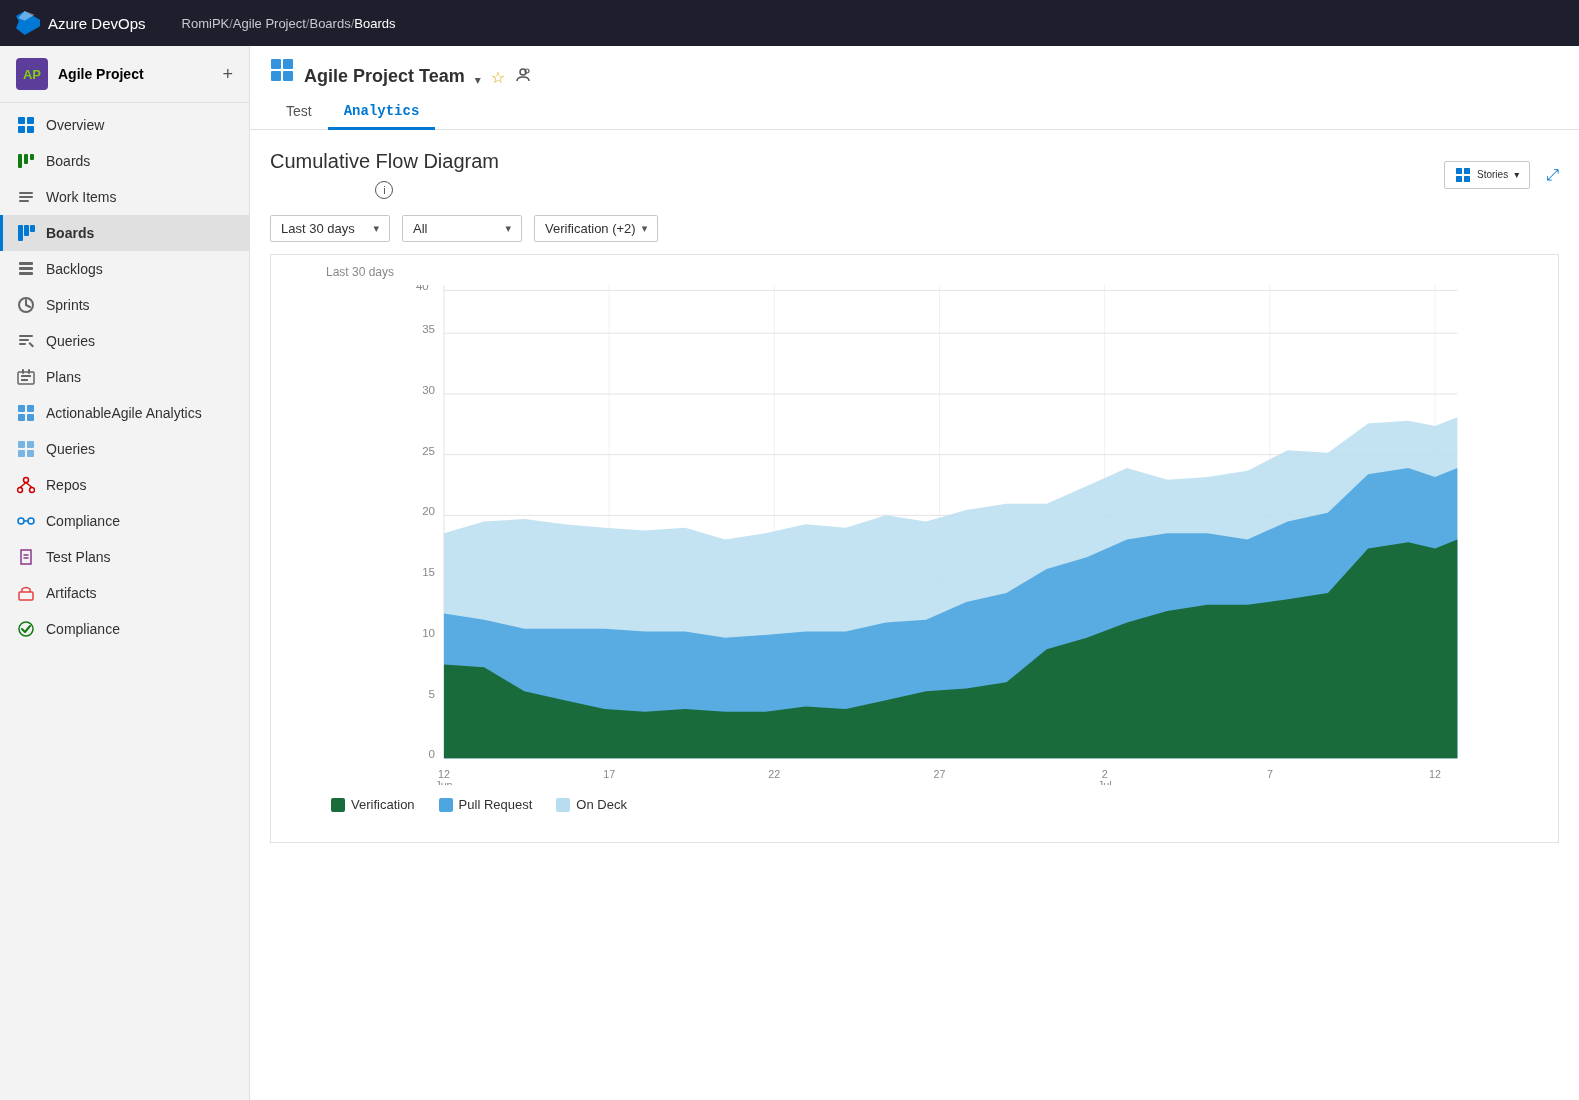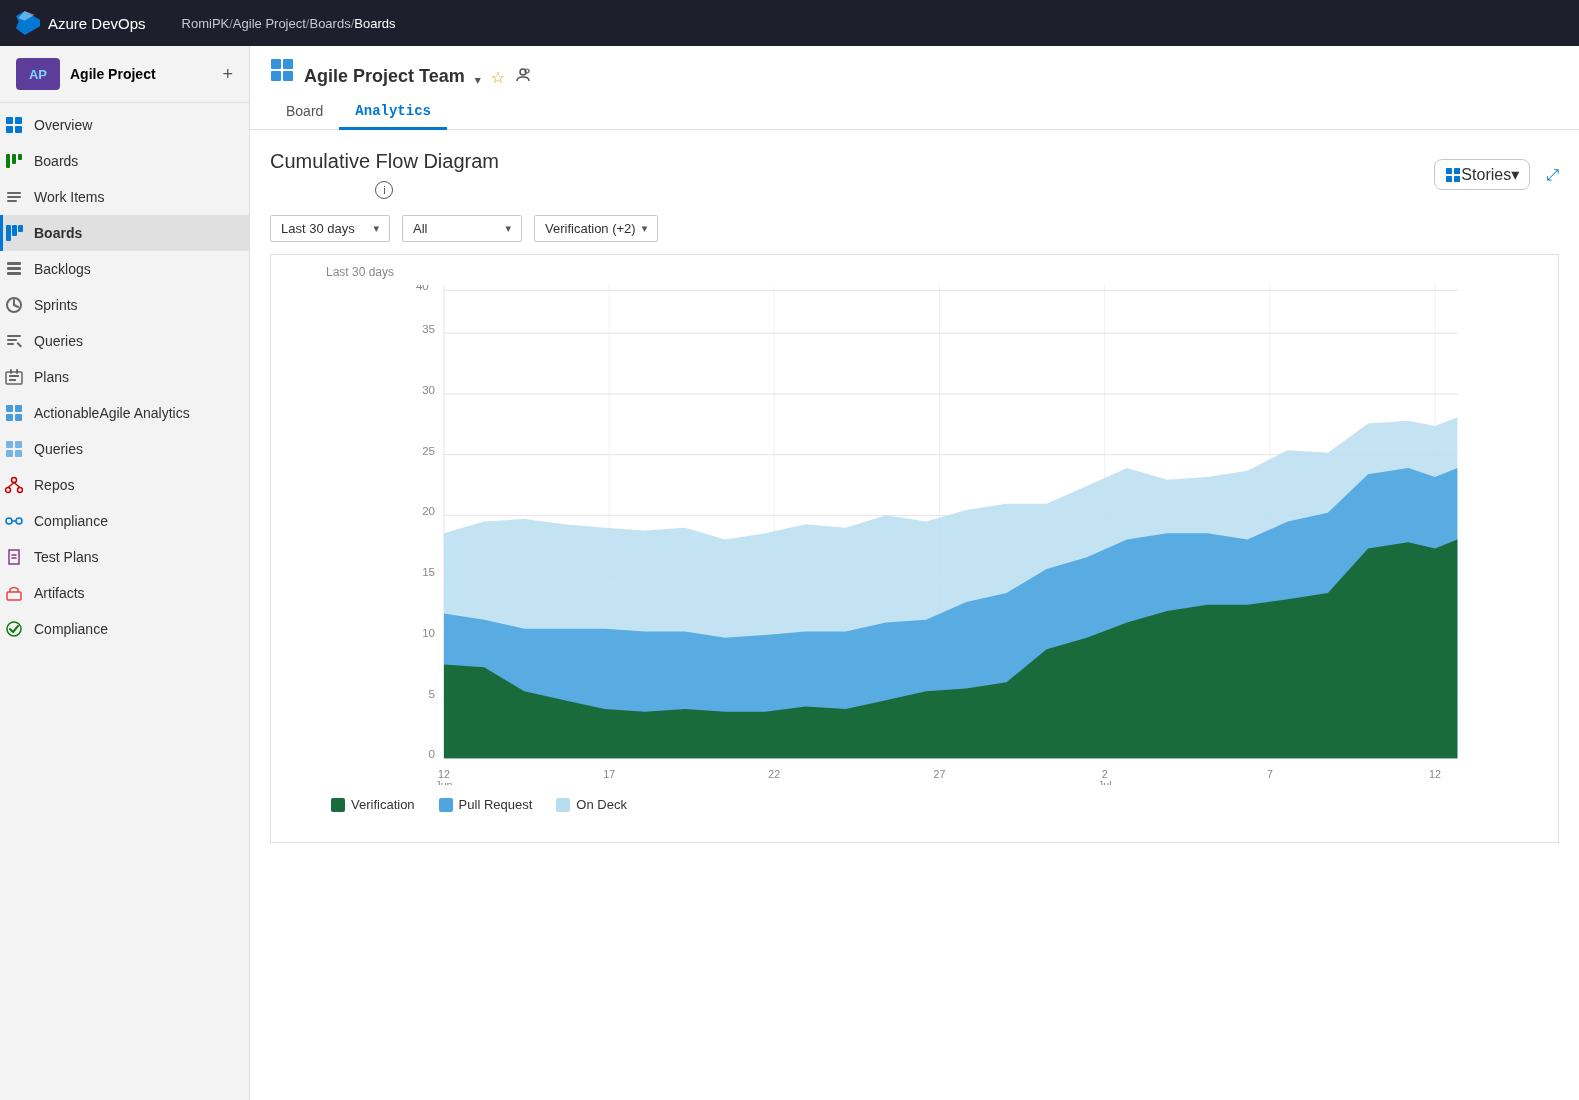--- a/index.html
+++ b/index.html
@@ -38,35 +38,35 @@
     }
     .sidebar-project-header {
       display: flex;
       align-items: center;
       padding: 12px 16px;
       gap: 10px;
       border-bottom: 1px solid #e0e0e0;
       background: #f3f3f3;
     }
     .sidebar-project-avatar {
-      width: 44px; height: 32px;
+      width: 32px; height: 32px;
       background: #5c3d99;
       border-radius: 4px;
-      color: #7dd3fc;
+      color: #84cc16;
       display: flex; align-items: center; justify-content: center;
       font-size: 13px; font-weight: 600;
     }
     .sidebar-project-name { font-size: 14px; font-weight: 600; flex: 1; }
     .sidebar-project-add { color: #555; font-size: 18px; cursor: pointer; }
 
     .sidebar-nav { display: flex; flex-direction: column; padding: 4px 0; }
     .sidebar-item {
       display: flex;
       align-items: center;
-      padding: 8px 4px;
+      padding: 8px 16px;
       gap: 10px;
       cursor: pointer;
       color: #323130;
       font-size: 14px;
       border-radius: 0;
       position: relative;
     }
     .sidebar-item.active { background: #e0e0e0; font-weight: 600; }
     .sidebar-item.active::before {
       content: '';
@@ -137,25 +137,26 @@
       align-items: center;
       justify-content: center;
       font-size: 11px;
       color: #555;
       cursor: pointer;
     }
 
     .stories-btn {
       display: flex;
       align-items: center;
+      gap: 6px;
       border: 1px solid #c8c8c8;
       padding: 5px 10px;
-      border-radius: 8px;
+      border-radius: 2px;
       cursor: pointer;
-      font-size: 16px;
+      font-size: 10px;
       color: #323130;
       background: #fff;
     }
     .expand-icon { color: #0078d4; cursor: pointer; font-size: 16px; margin-left: 8px; }
 
     
     .filters-row {
       display: flex;
       gap: 12px;
       margin-bottom: 12px;
@@ -421,21 +422,21 @@
         <span class="page-title-star">☆</span>
         <span class="page-title-person">
           <svg width="16" height="16" viewBox="0 0 16 16">
               <circle cx="8" cy="5" r="3" fill="none" stroke="#555" stroke-width="1.5"></circle>
               <path d="M2 14 Q2 10 8 10 Q14 10 14 14" fill="none" stroke="#555" stroke-width="1.5"></path>
               <circle cx="12" cy="4" r="2" fill="none" stroke="#555" stroke-width="1.2"></circle>
             </svg>
         </span>
       </div>
       <div class="tabs">
-        <div class="tab">Board</div>
+        <div class="tab">Test</div>
         <div class="tab active">Analytics</div>
       </div>
     </div>
 
     <div class="content-area">
       <div class="content-header-row">
         <div class="diagram-title">
           <span>Cumulative Flow Diagram</span>
           <span class="info-icon">i</span>
         </div>

